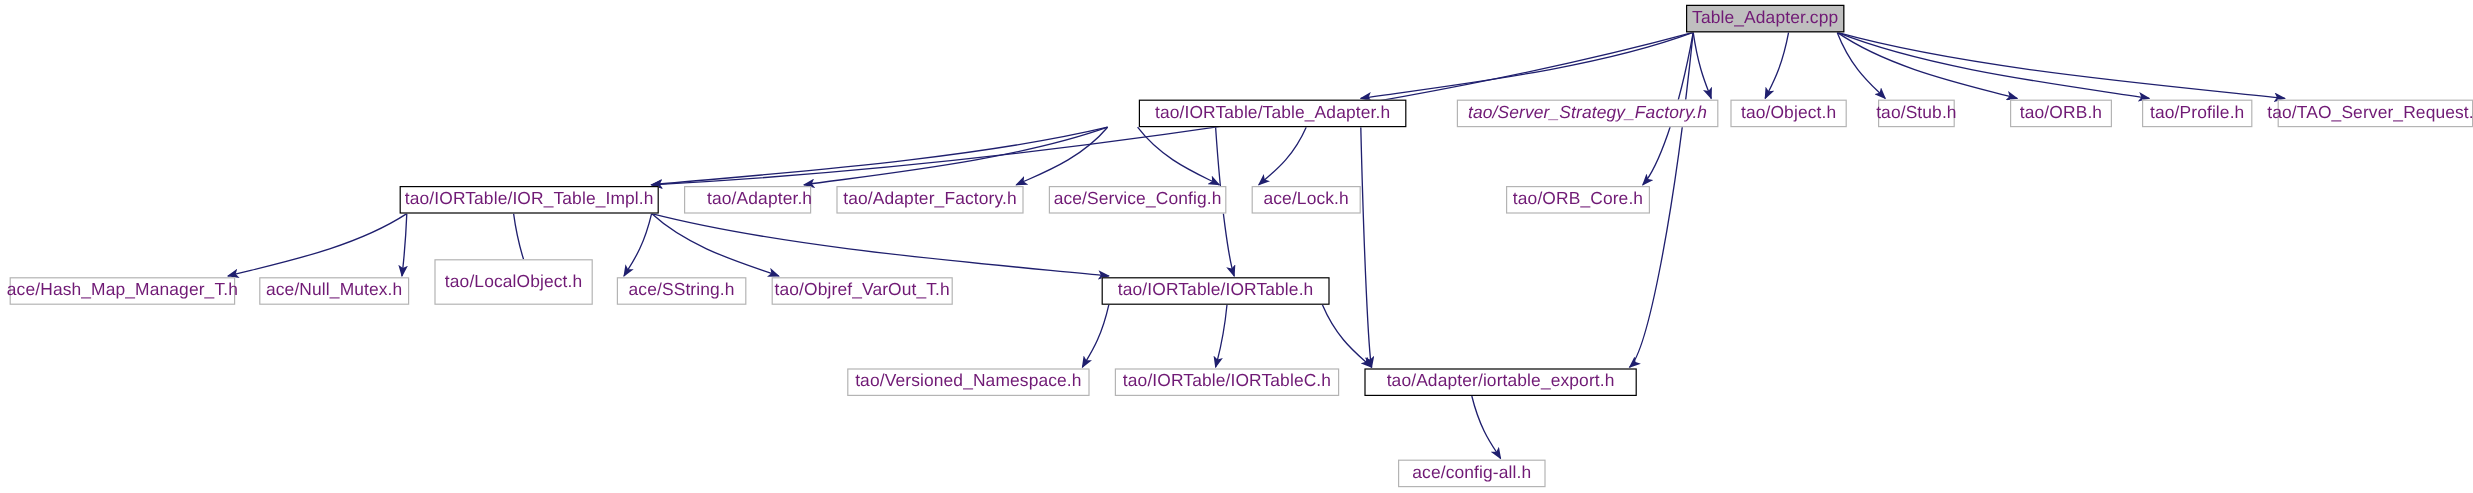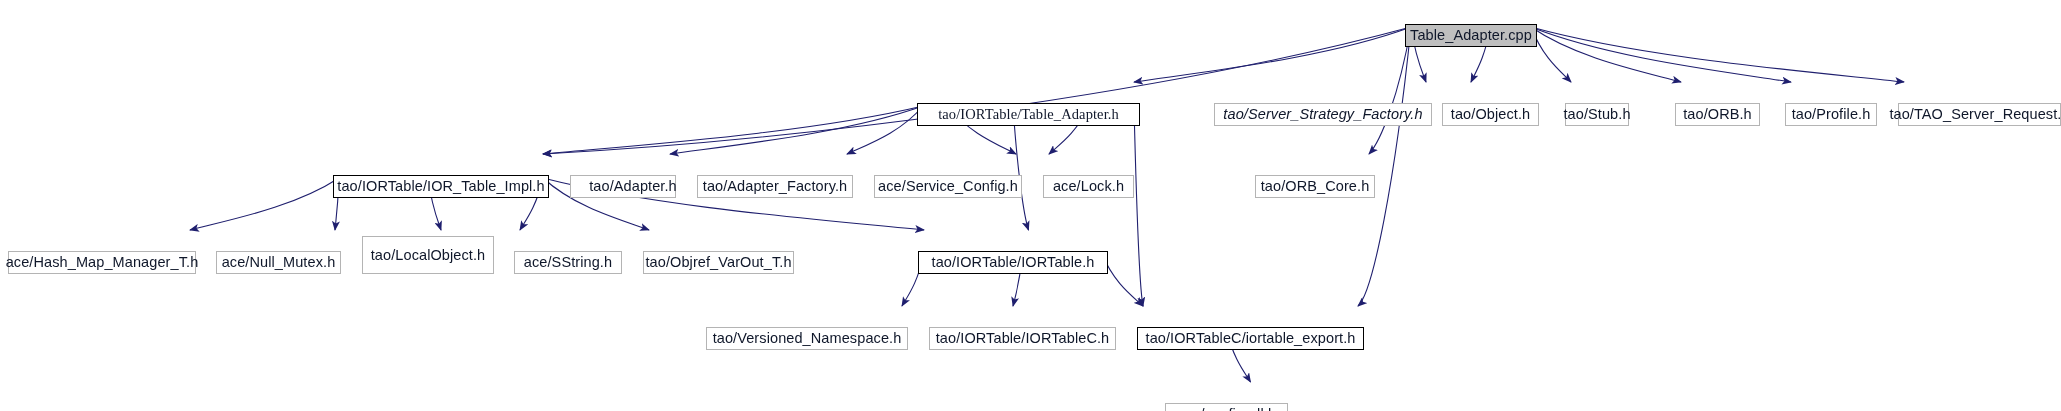--- a/index.html
+++ b/index.html
@@ -24,26 +24,25 @@
     pointer-events: none;
   }
   .graph-node {
     position: absolute;
     box-sizing: border-box;
     display: flex;
     align-items: center;
     justify-content: center;
     background: #ffffff;
     border: 1px solid #b4b4b4;
-    color: #0f172a;
+    color: #701a75;
     font-size: 14.5px;
     line-height: 1;
     white-space: nowrap;
     letter-spacing: 0.1px;
-    margin-top: 20px;
   }
   .graph-node.root {
     background: #bfbfbf;
     border: 1px solid #000000;
   }
   .graph-node.emph {
     border: 1px solid #000000;
   }
   .node-label {
     display: block;
@@ -87,21 +86,21 @@
         <path d="M924,254 C917.4,283.15 908.16,295.34 902,306" fill="none" stroke="#1f1f6e" stroke-width="1.1" marker-end="url(#arrowhead)"></path>
         <path d="M1022.5,254 C1019.65,283.15 1015.66,295.34 1013,306" fill="none" stroke="#1f1f6e" stroke-width="1.1" marker-end="url(#arrowhead)"></path>
         <path d="M1102,254 C1114.3,283.15 1131.52,295.34 1143,306" fill="none" stroke="#1f1f6e" stroke-width="1.1" marker-end="url(#arrowhead)"></path>
         <path d="M1226.5,330 C1233.7,359.15 1243.78,371.34 1250.5,382" fill="none" stroke="#1f1f6e" stroke-width="1.1" marker-end="url(#arrowhead)"></path>
       </g>
   </svg>
   <div id="node-layer">
       <div class="graph-node root" style="left: 1405px; top: 4px; width: 132px; height: 23px;">
         <span class="node-label">Table_Adapter.cpp</span>
       </div>
-      <div class="graph-node emph" style="left: 917px; top: 83px; width: 223px; height: 23px; font-family: Liberation Serif, serif;">
+      <div class="graph-node emph" style="left: 949px; top: 83px; width: 223px; height: 23px;">
         <span class="node-label">tao/IORTable/Table_Adapter.h</span>
       </div>
       <div class="graph-node" style="left: 1214px; top: 83px; width: 218px; height: 23px; font-style: italic;">
         <span class="node-label">tao/Server_Strategy_Factory.h</span>
       </div>
       <div class="graph-node" style="left: 1442px; top: 83px; width: 97px; height: 23px;">
         <span class="node-label">tao/Object.h</span>
       </div>
       <div class="graph-node" style="left: 1565px; top: 83px; width: 64px; height: 23px;">
         <span class="node-label">tao/Stub.h</span>
@@ -151,19 +150,19 @@
       <div class="graph-node emph" style="left: 918px; top: 231px; width: 190px; height: 23px;">
         <span class="node-label">tao/IORTable/IORTable.h</span>
       </div>
       <div class="graph-node" style="left: 706px; top: 307px; width: 202px; height: 23px;">
         <span class="node-label">tao/Versioned_Namespace.h</span>
       </div>
       <div class="graph-node" style="left: 929px; top: 307px; width: 187px; height: 23px;">
         <span class="node-label">tao/IORTable/IORTableC.h</span>
       </div>
       <div class="graph-node emph" style="left: 1137px; top: 307px; width: 227px; height: 23px;">
-        <span class="node-label">tao/IORTableC/iortable_export.h</span>
+        <span class="node-label">tao/Adapter/iortable_export.h</span>
       </div>
       <div class="graph-node" style="left: 1165px; top: 383px; width: 123px; height: 23px;">
         <span class="node-label">ace/config-all.h</span>
       </div>
     </div>
 </div>
 
 </body></html>

